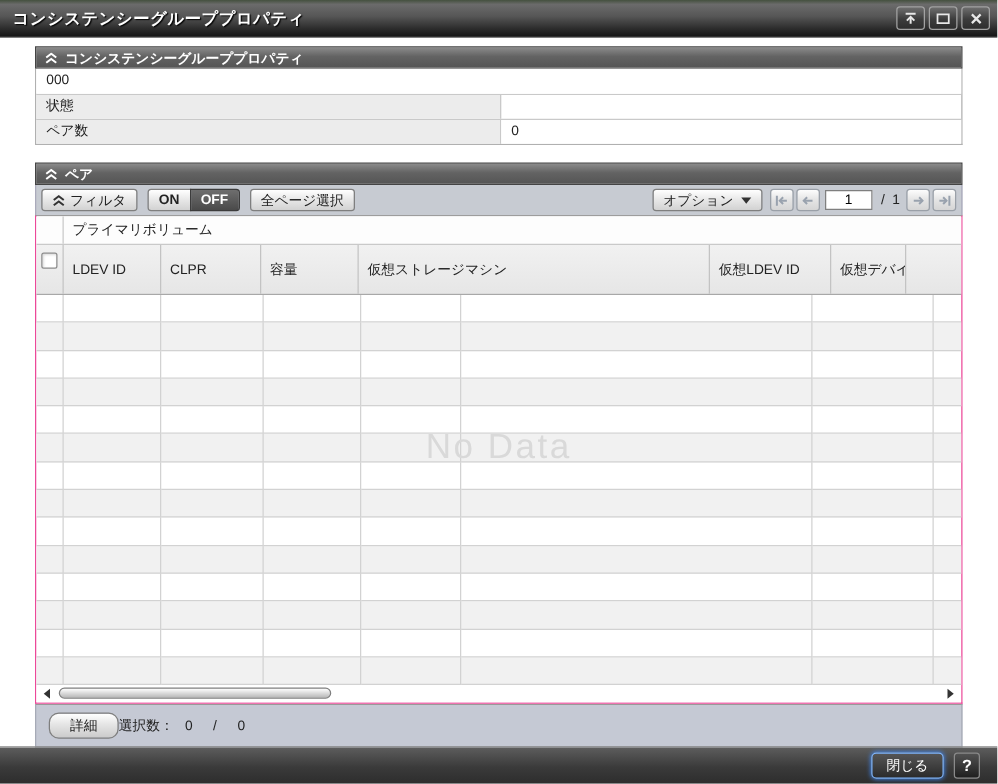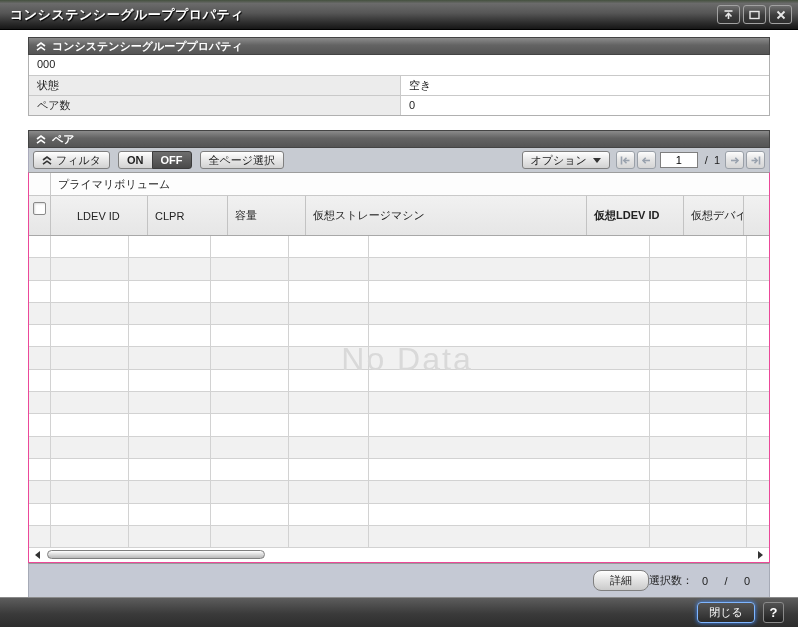--- a/index.html
+++ b/index.html
@@ -112,40 +112,40 @@
     width:13px;height:13px;box-sizing:border-box;background:#fff;
     border:1px solid #8a8a8a;border-radius:2px;
     box-shadow:inset 1px 1px 2px rgba(0,0,0,.15);cursor:pointer;
   }
   .tbody{width:778px;}
   .tr{display:flex;height:22.3px;box-sizing:border-box;}
   .tr:nth-child(even){background:#f1f1f1;}
   .td{box-sizing:border-box;border-right:1px solid #d2d2d2;border-bottom:1px solid #d2d2d2;height:100%;}
   .no-data{
     position:absolute;left:0;width:740px;top:168px;text-align:center;
-    font-size:32px;color:#d9d9d9;letter-spacing:2px;pointer-events:none;margin-left:8px;
+    font-size:28px;color:#d9d9d9;letter-spacing:2px;pointer-events:none;
   }
   
   .hscroll{height:14px;position:relative;background:#fff;width:740px;}
   .scroll-arrow-left,.scroll-arrow-right{
     position:absolute;top:3px;width:0;height:0;cursor:pointer;
     border-top:4px solid transparent;border-bottom:4px solid transparent;
   }
   .scroll-arrow-left{left:6px;border-right:5px solid #333;}
   .scroll-arrow-right{right:6px;border-left:5px solid #333;}
   .scroll-thumb{
     position:absolute;left:18px;top:2px;width:218px;height:9px;box-sizing:border-box;
     background:linear-gradient(#fefefe,#b8b8b8);
     border:1px solid #7f7f7f;border-radius:5px;cursor:pointer;
   }
   
   .pair-footer{
     height:35px;background:#c5c9d4;border:1px solid #a6aab6;border-top:1px solid #999;
     box-sizing:border-box;display:flex;align-items:center;
-    justify-content:flex-end;padding:0 10px;
+    justify-content:flex-start;padding:0 10px;
   }
   .detail-btn{
     height:19px;border-radius:8px;padding:0 16px;font-size:11px;
     background:linear-gradient(#ffffff,#e5e5e5 45%,#cbcbcb);
     border:1px solid #7f7f7f;display:inline-flex;align-items:center;cursor:pointer;
   }
   .sel-count{font-size:11px;color:#222;display:flex;align-items:center;}
   .sel-count .num{display:inline-block;min-width:24px;text-align:center;}
   .sel-count .sep{display:inline-block;min-width:18px;text-align:center;}
   
@@ -211,21 +211,20 @@
         </svg>
     </span>
     <span>コンシステンシーグループプロパティ</span>
   </div>
   <div class="prop-table">
     <div class="prop-row">
       <div class="prop-value">000</div>
     </div>
     <div class="prop-row">
       <div class="prop-label">状態</div>
-      <div class="prop-value">空き</div>
     </div>
     <div class="prop-row">
       <div class="prop-label">ペア数</div>
       <div class="prop-value">0</div>
     </div>
   </div>
 </div>
 
 <div class="section" style="top:130px;">
   <div class="sec-header">
@@ -301,25 +300,25 @@
   <div class="table-wrap">
     <div class="group-row">
       <div class="group-cb"></div>
       <div class="group-label">プライマリボリューム</div>
     </div>
     <div class="header-row">
       <div class="cb-header">
         <div class="checkbox"></div>
       </div>
 
-    <div class="th" style="width: 78px; margin-left: 19px;">LDEV ID</div>
+    <div class="th" style="width: 78px;">LDEV ID</div>
         <div class="th" style="width: 80px;">CLPR</div>
         <div class="th" style="width: 78px;">容量</div>
         <div class="th" style="width: 281px;">仮想ストレージマシン</div>
-        <div class="th" style="width: 97px; font-weight: bold;">仮想LDEV ID</div>
+        <div class="th" style="width: 97px;">仮想LDEV ID</div>
         <div class="th" style="width: 60px;">仮想デバイス名</div>
       </div>
     <div class="tbody">
 
     <div class="tr">
           <div class="td" style="width: 22px;"></div>
           <div class="td" style="width: 78px;"></div>
           <div class="td" style="width: 82px;"></div>
           <div class="td" style="width: 78px;"></div>
           <div class="td" style="width: 80px;"></div>

